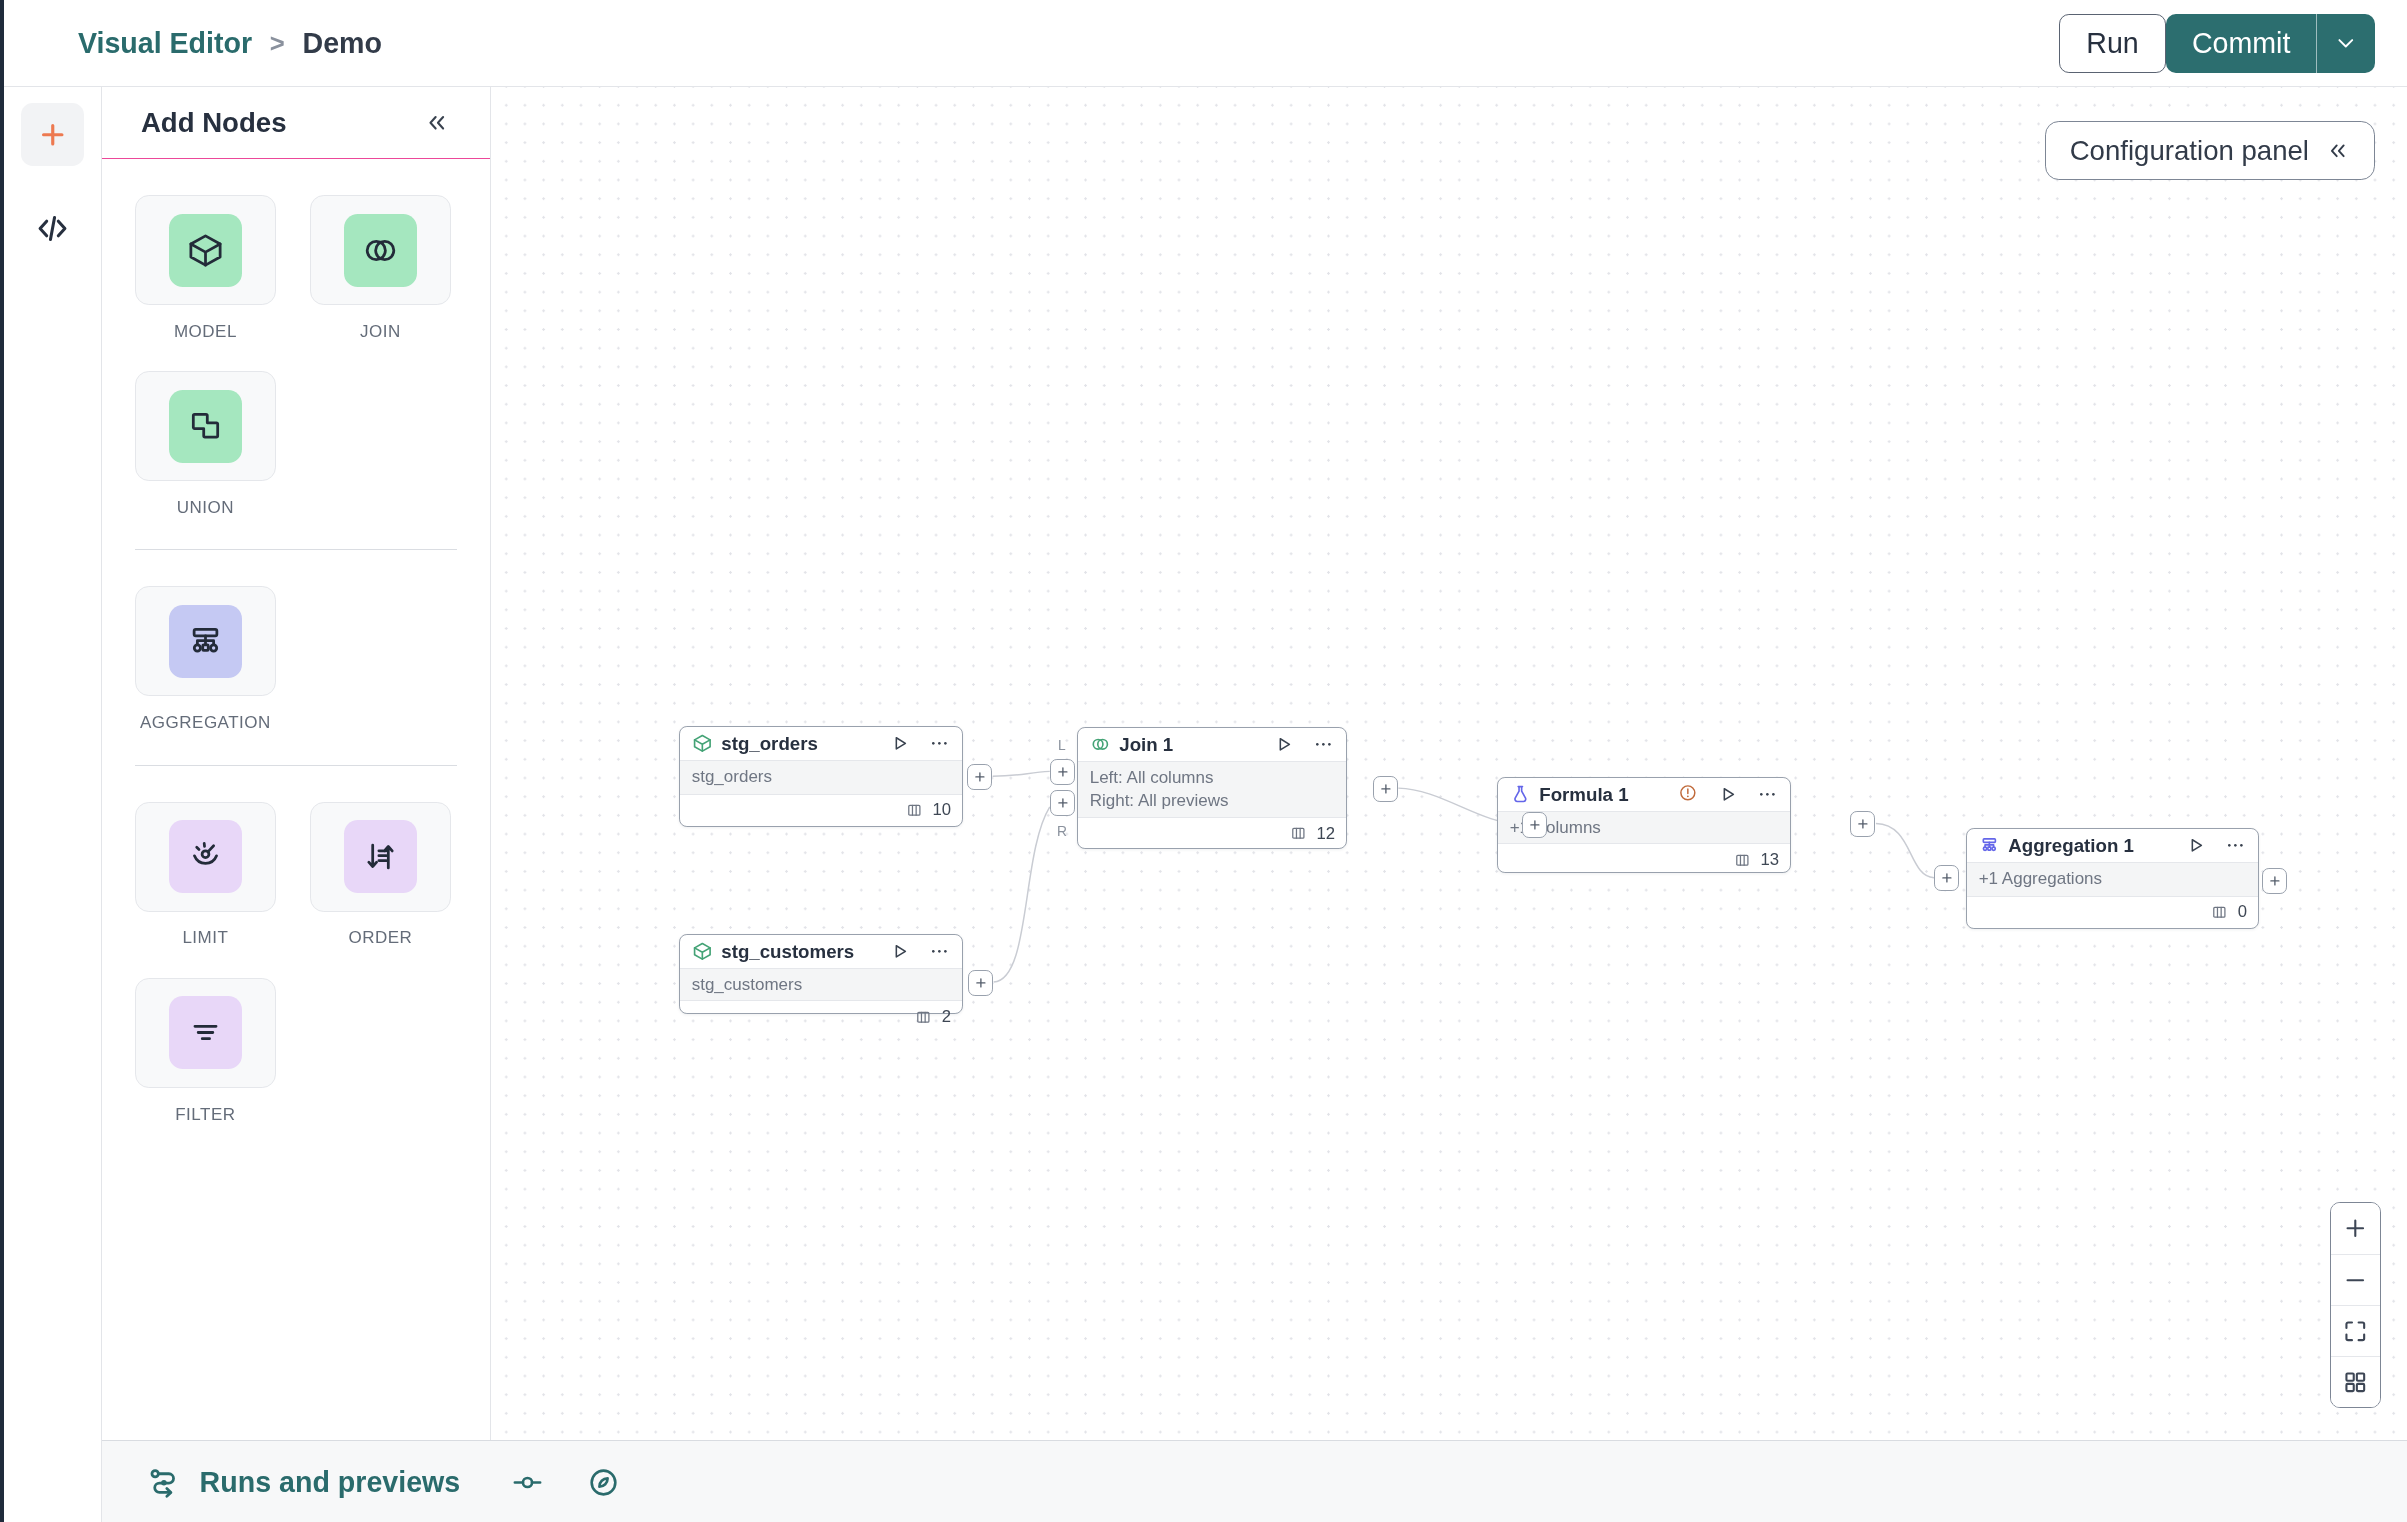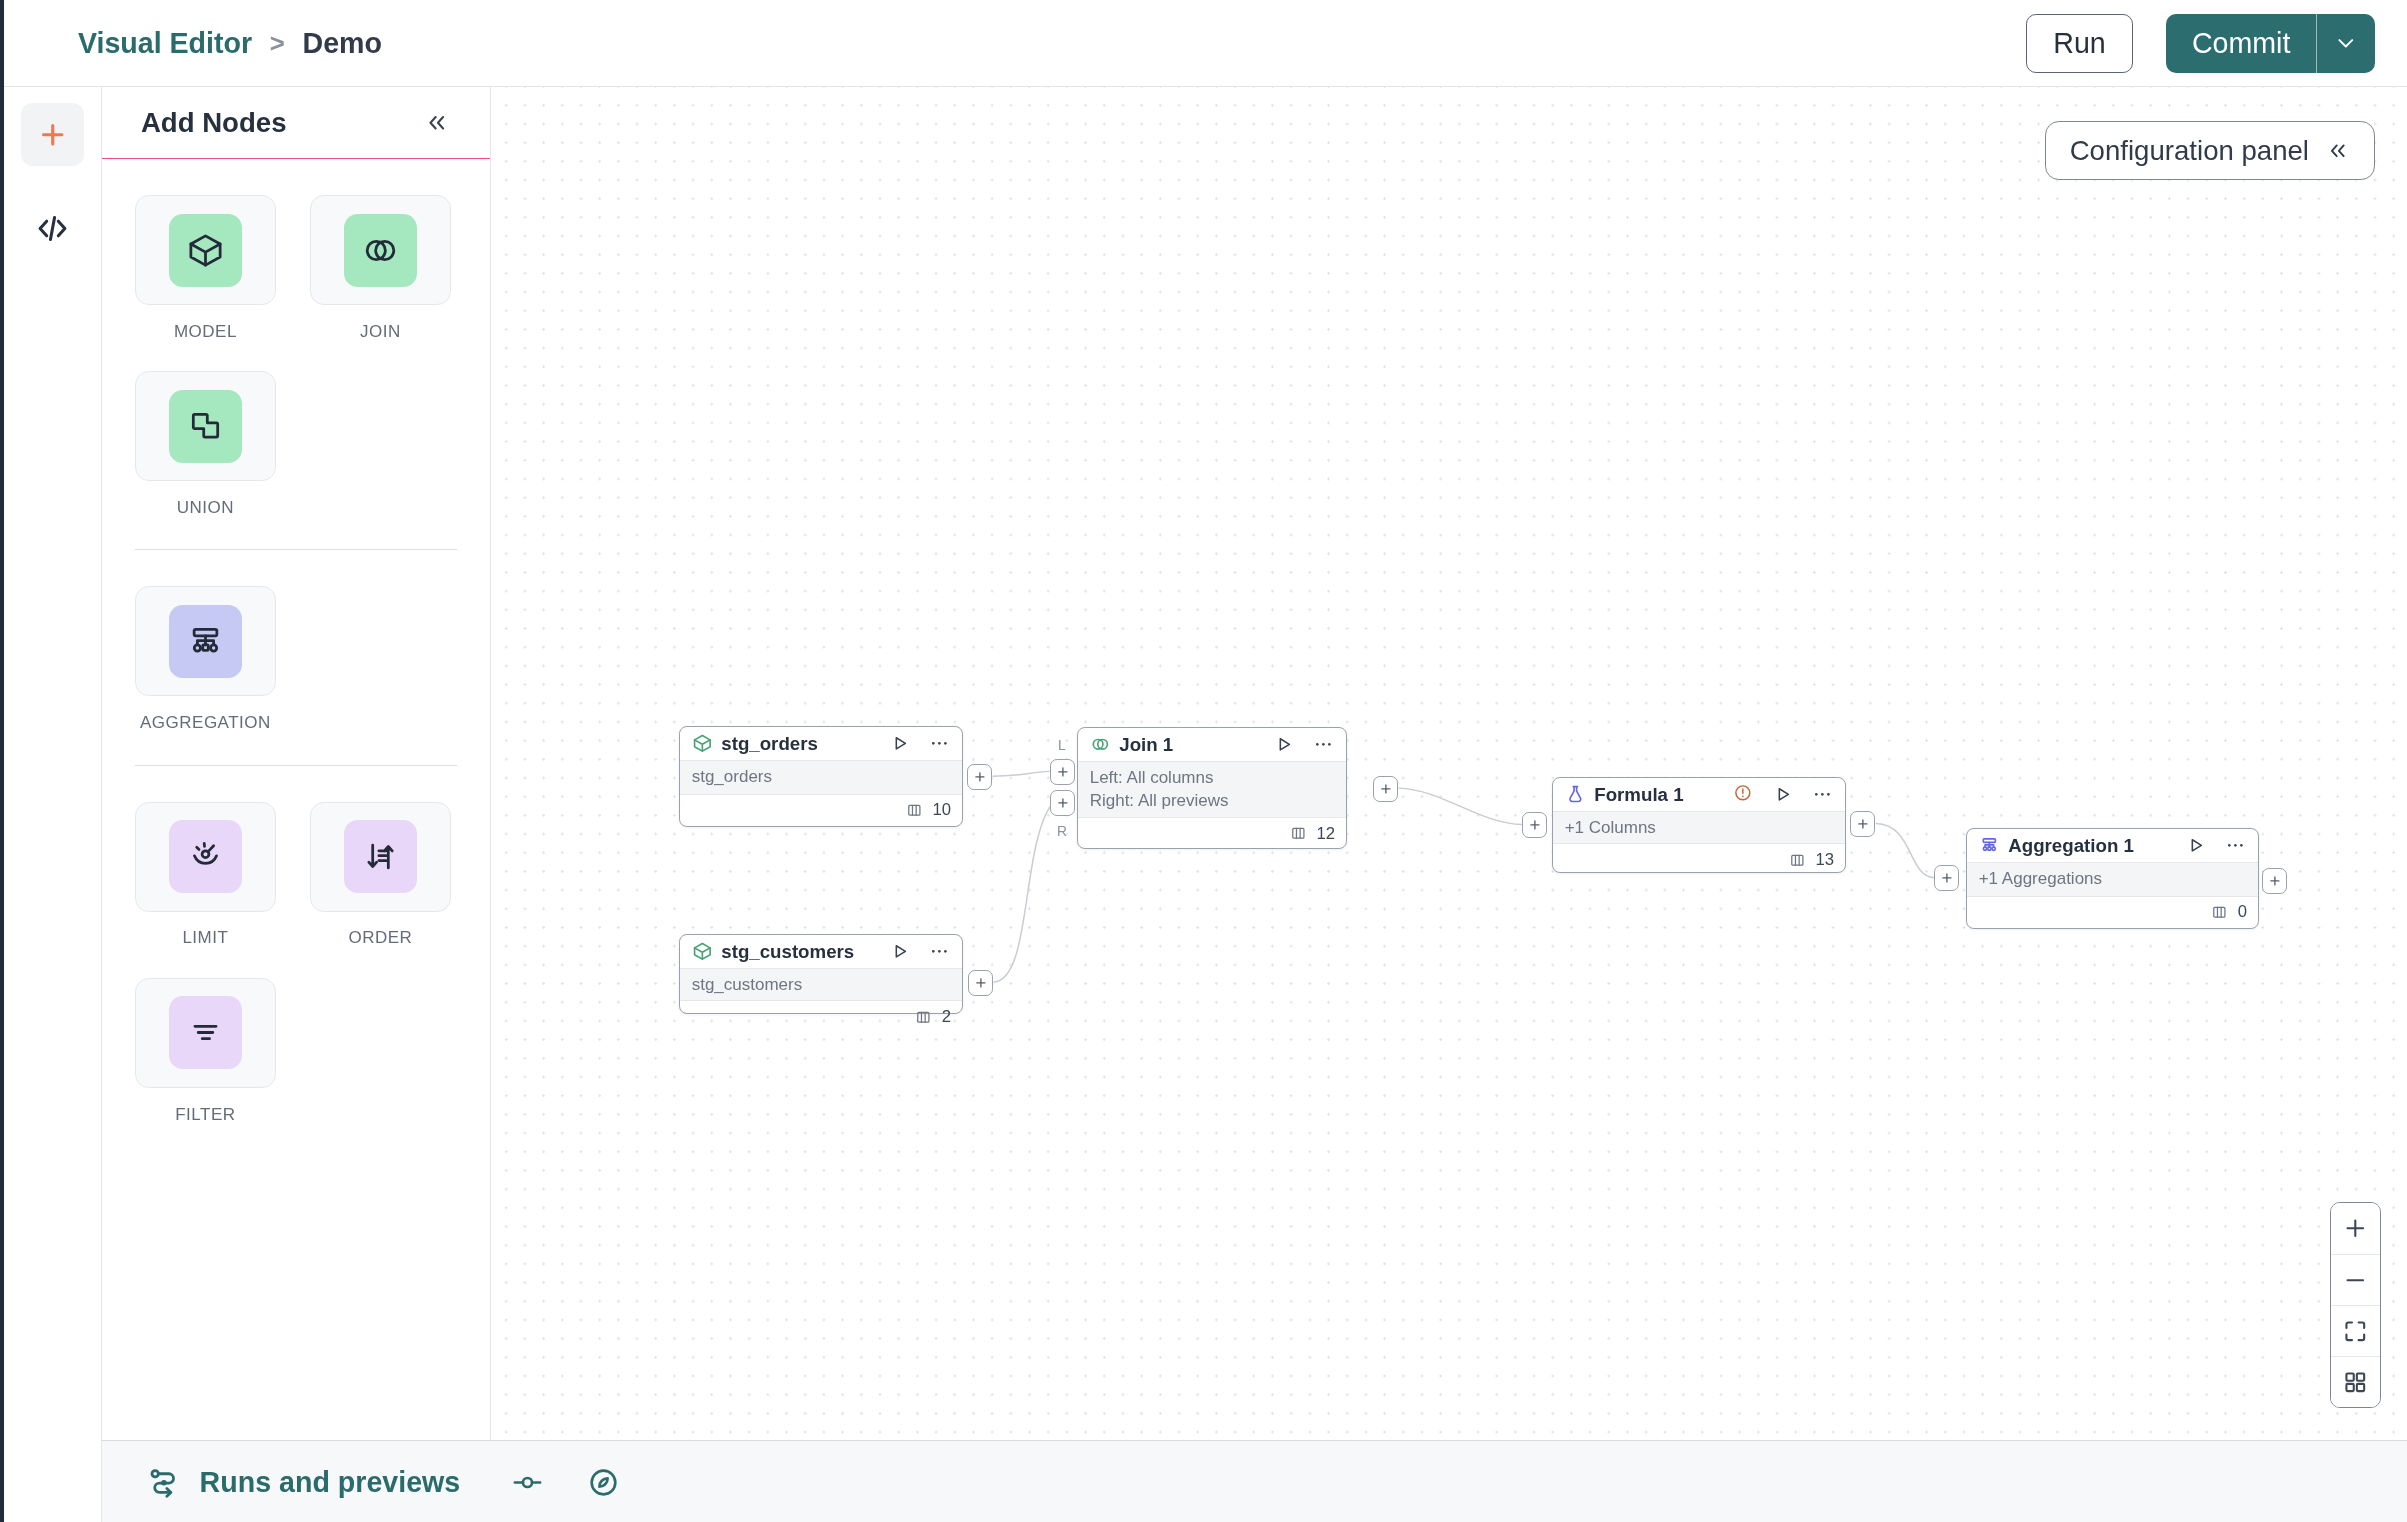--- a/index.html
+++ b/index.html
@@ -11,21 +11,21 @@
   .main-col { flex:1; display:flex; flex-direction:column; min-width:0; }
 
   
   .topbar { height:87px; flex:0 0 87px; display:flex; align-items:center;
             justify-content:space-between; padding:0 33px 0 37px;
             border-bottom:1px solid #E3E5E9; background:#fff; }
   .breadcrumb { display:flex; align-items:center; gap:17.7px; font-size:28.6px; font-weight:bold; }
   .breadcrumb a { color:#2A6B6C; text-decoration:none; cursor:pointer;margin-left:37px; }
   .breadcrumb .sep { color:#8A919D; font-weight:600; font-size:25.6px; }
   .breadcrumb .current { color:#323B49; }
-  .topbar-actions { display:flex; align-items:center; gap:33px; }
+  .topbar-actions { display:flex; align-items:center; gap:0; }
   .run-btn { height:59px; padding:0 26.6px; font-size:28.6px; color:#27303F; background:#fff;
              border:1.5px solid #5A6372; border-radius:9.9px; cursor:pointer;
              font-family:inherit; }
   .commit-split { display:flex; height:59px; border-radius:9.9px; overflow:hidden; }
   .commit-main { background:#2C6E6F; color:#fff; border:none; font-size:28.6px; padding:0 25.6px;
                  cursor:pointer; font-family:inherit; }
   .commit-caret { background:#2C6E6F; color:#fff; border:none; border-left:1.5px solid rgba(255,255,255,.55);
                   width:59px; display:flex; align-items:center; justify-content:center; cursor:pointer; }
 
   
@@ -397,21 +397,21 @@
                 <div class="fn-footer">
                   <span style="display:flex">
                     <svg width="16.7" height="16.7" viewBox="0 0 24 24" fill="none" stroke="currentColor" stroke-width="1.8" stroke-linecap="round" stroke-linejoin="round">
                       <rect x="4" y="5" width="16" height="14" rx="1.5"></rect>
                       <path d="M9.3 5v14M14.6 5v14"></path>
                     </svg>
                   </span>
                   <span class="fn-count">12</span>
                 </div>
               </div>
-              <div class="flow-node" style="left: 1061px; top: 690px; width: 294px; height: 96px;">
+              <div class="flow-node" style="left: 1006px; top: 690px; width: 294px; height: 96px;">
                 <div class="fn-header">
                   <span style="color:#6466E9;display:flex">
                     <svg width="20.7" height="20.7" viewBox="0 0 24 24" fill="none" stroke="currentColor" stroke-width="1.9" stroke-linecap="round" stroke-linejoin="round">
                       <path d="M9.5 3h5M10.5 3v5.2L6 16.4a2.8 2.8 0 0 0 2.6 3.9h6.8a2.8 2.8 0 0 0 2.6-3.9L13.5 8.2V3"></path>
                     </svg>
                   </span>
                   <span class="fn-title">Formula 1</span>
                   <span class="fn-actions">
                     <span class="warn"><svg width="19.7" height="19.7" viewBox="0 0 24 24" fill="none" stroke="currentColor" stroke-width="1.8" stroke-linecap="round" stroke-linejoin="round">
                         <circle cx="12" cy="12" r="8.5"></circle>

